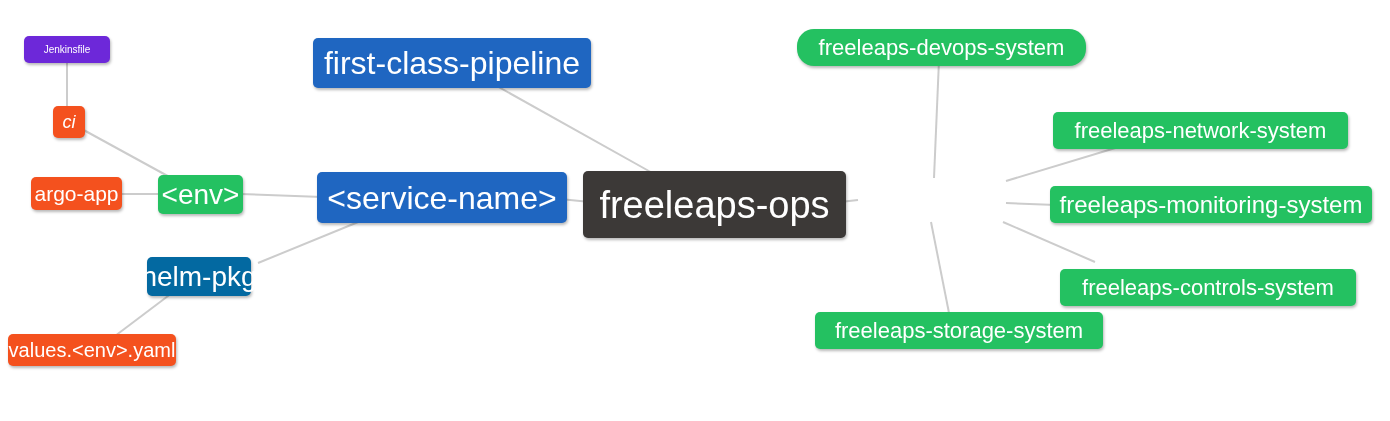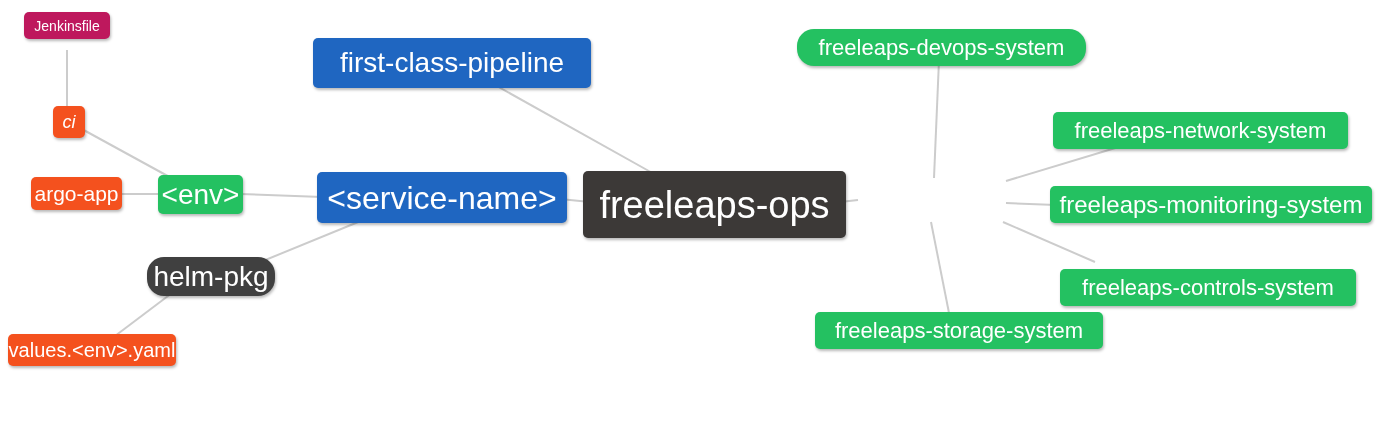--- a/index.html
+++ b/index.html
@@ -57,27 +57,27 @@
       <line x1="495" y1="85" x2="656" y2="175" stroke="#cccccc" stroke-width="2"></line>
       <line x1="560" y1="199" x2="590" y2="202" stroke="#cccccc" stroke-width="2"></line>
       <line x1="840" y1="202" x2="858" y2="200" stroke="#cccccc" stroke-width="2"></line>
       <line x1="934" y1="178" x2="939" y2="60" stroke="#cccccc" stroke-width="2"></line>
       <line x1="1006" y1="181" x2="1122" y2="146" stroke="#cccccc" stroke-width="2"></line>
       <line x1="1006" y1="203" x2="1056" y2="205" stroke="#cccccc" stroke-width="2"></line>
       <line x1="1003" y1="222" x2="1095" y2="262" stroke="#cccccc" stroke-width="2"></line>
       <line x1="931" y1="222" x2="950" y2="318" stroke="#cccccc" stroke-width="2"></line>
     </svg>
   <div class="node-layer">
-      <div class="node" style="left: 24px; top: 12px; width: 86px; height: 27px; font-size: 14px; background: #be185d;">Jenkinsfile</div>
+      <div class="node" style="left: 24px; top: 36px; width: 86px; height: 27px; font-size: 10px; background: #6d28d9;">Jenkinsfile</div>
       <div class="node" style="left: 53px; top: 106px; width: 32px; height: 32px; font-size: 18px; background: rgb(244, 81, 30); font-style: italic;">ci</div>
       <div class="node" style="left: 31px; top: 177px; width: 91px; height: 33px; font-size: 21px; background: rgb(244, 81, 30);">argo-app</div>
       <div class="node" style="left: 158px; top: 175px; width: 85px; height: 39px; font-size: 28px; background: rgb(36, 193, 97);">&lt;env&gt;</div>
-      <div class="node" style="left: 147px; top: 257px; width: 128px; height: 39px; font-size: 28px; background: #404040; border-radius: 17px;">helm-pkg</div>
+      <div class="node" style="left: 147px; top: 257px; width: 104px; height: 39px; font-size: 28px; background: #0369a1;">helm-pkg</div>
       <div class="node" style="left: 8px; top: 334px; width: 168px; height: 32px; font-size: 20px; background: rgb(244, 81, 30);">values.&lt;env&gt;.yaml</div>
-      <div class="node" style="left: 313px; top: 38px; width: 278px; height: 50px; font-size: 28px; background: rgb(31, 102, 193);">first-class-pipeline</div>
+      <div class="node" style="left: 313px; top: 38px; width: 278px; height: 50px; font-size: 32px; background: rgb(31, 102, 193);">first-class-pipeline</div>
       <div class="node" style="left: 317px; top: 172px; width: 250px; height: 51px; font-size: 32px; background: rgb(31, 102, 193);">&lt;service-name&gt;</div>
       <div class="node" style="left: 583px; top: 171px; width: 263px; height: 67px; font-size: 38px; background: rgb(60, 57, 55);">freeleaps-ops</div>
       <div class="node" style="left: 797px; top: 29px; width: 289px; height: 37px; font-size: 22px; background: rgb(36, 193, 97); border-radius: 17px;">freeleaps-devops-system</div>
       <div class="node" style="left: 1053px; top: 112px; width: 295px; height: 37px; font-size: 22px; background: rgb(36, 193, 97);">freeleaps-network-system</div>
       <div class="node" style="left: 1050px; top: 186px; width: 322px; height: 37px; font-size: 24px; background: rgb(36, 193, 97);">freeleaps-monitoring-system</div>
       <div class="node" style="left: 1060px; top: 258px; width: 296px; height: 37px; font-size: 22px; background: rgb(36, 193, 97); margin-top: 11px;">freeleaps-controls-system</div>
       <div class="node" style="left: 815px; top: 312px; width: 288px; height: 37px; font-size: 22px; background: rgb(36, 193, 97);">freeleaps-storage-system</div>
     </div>
 </div>
 

